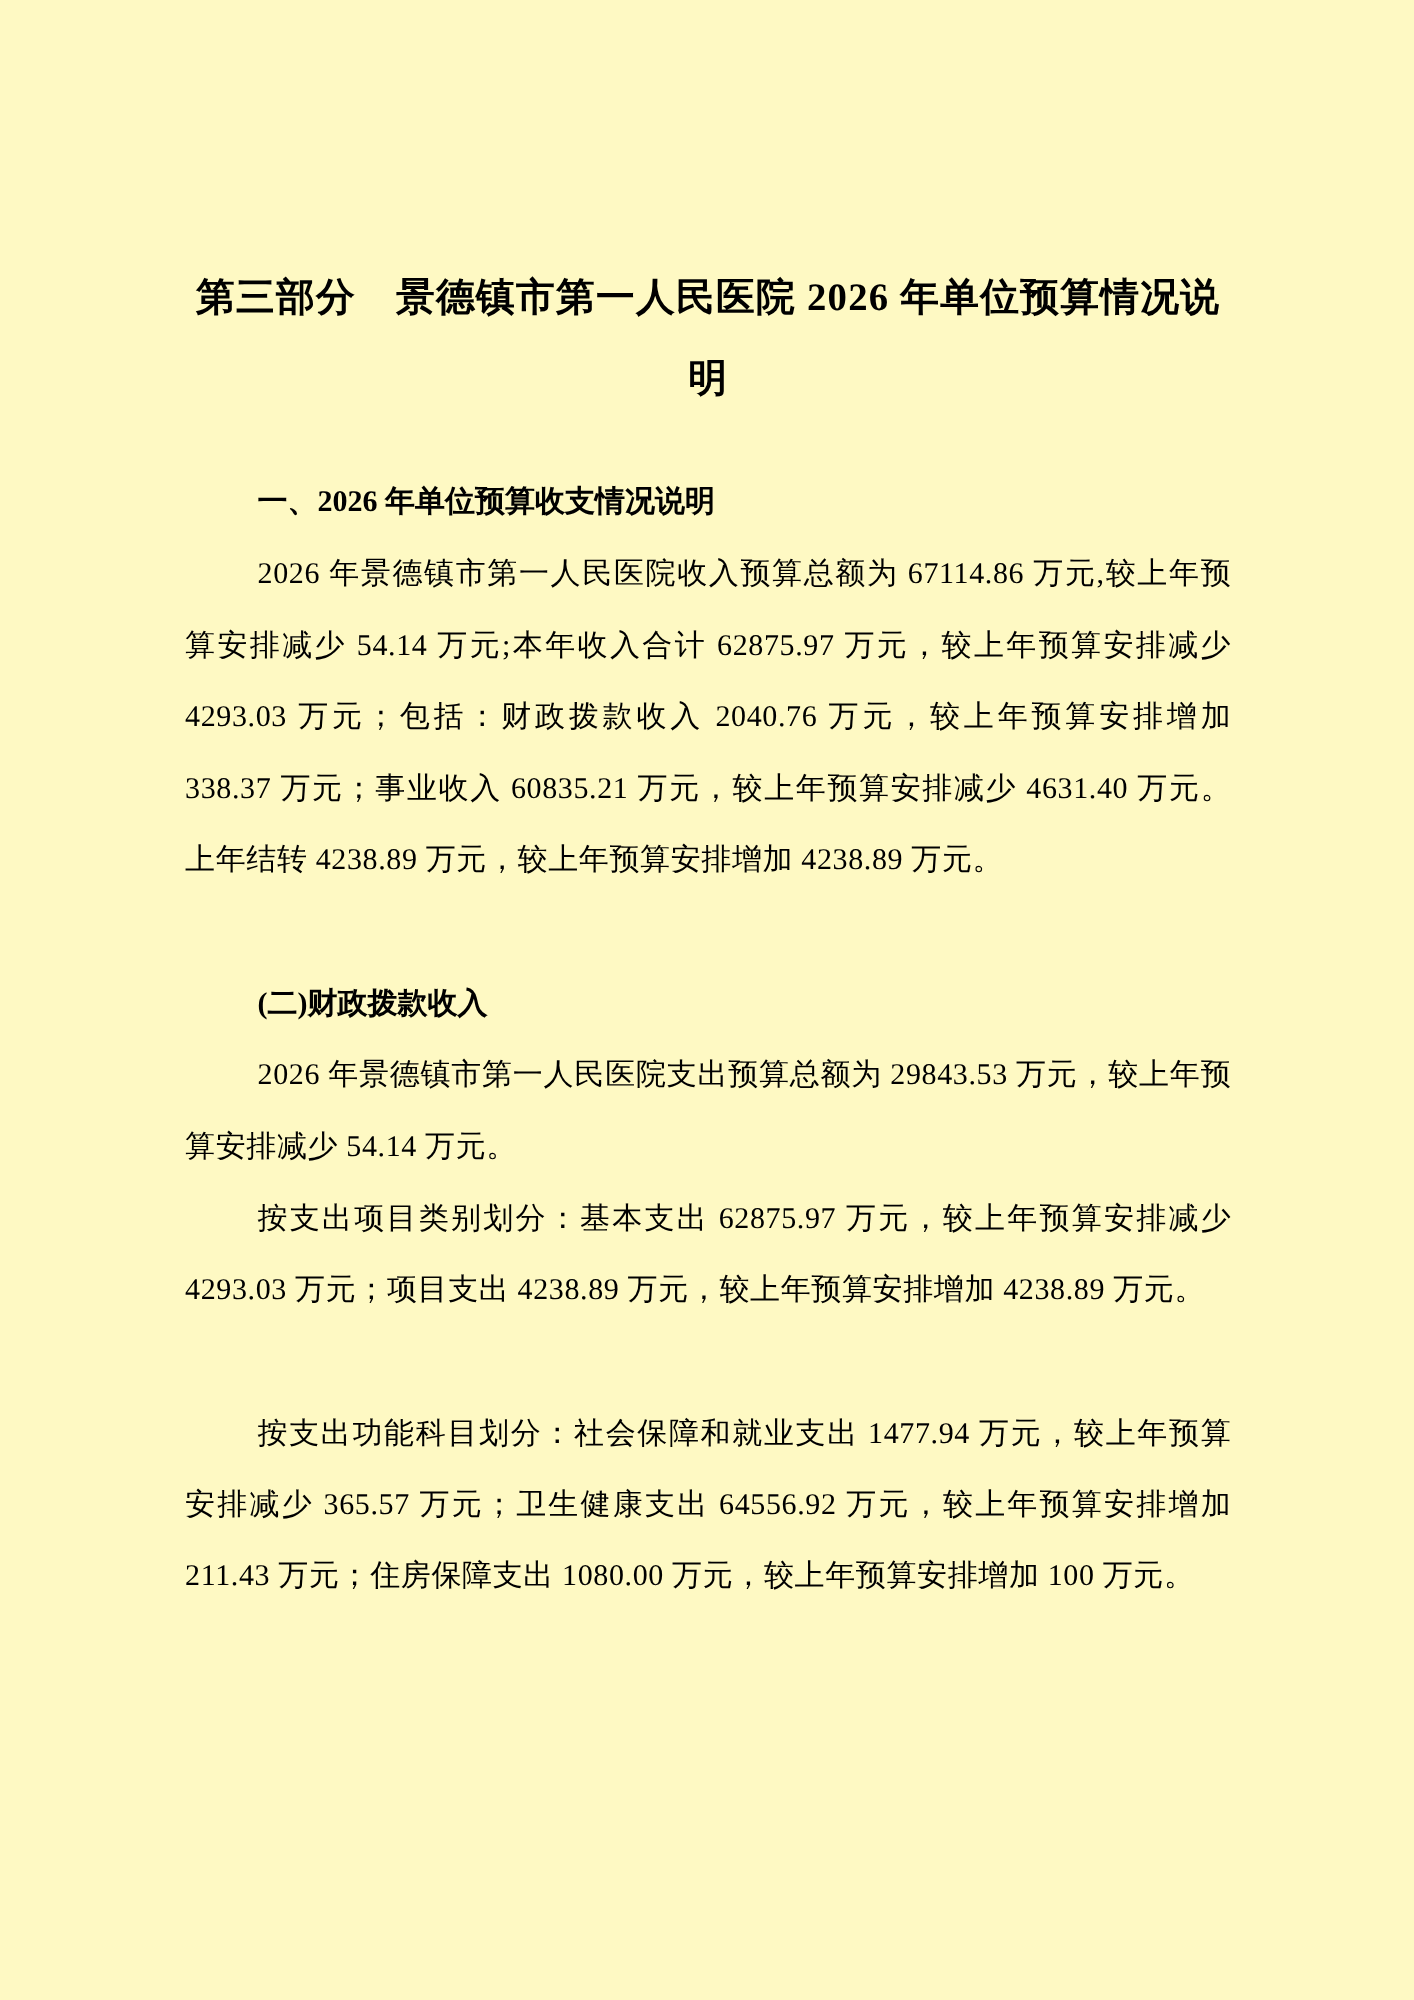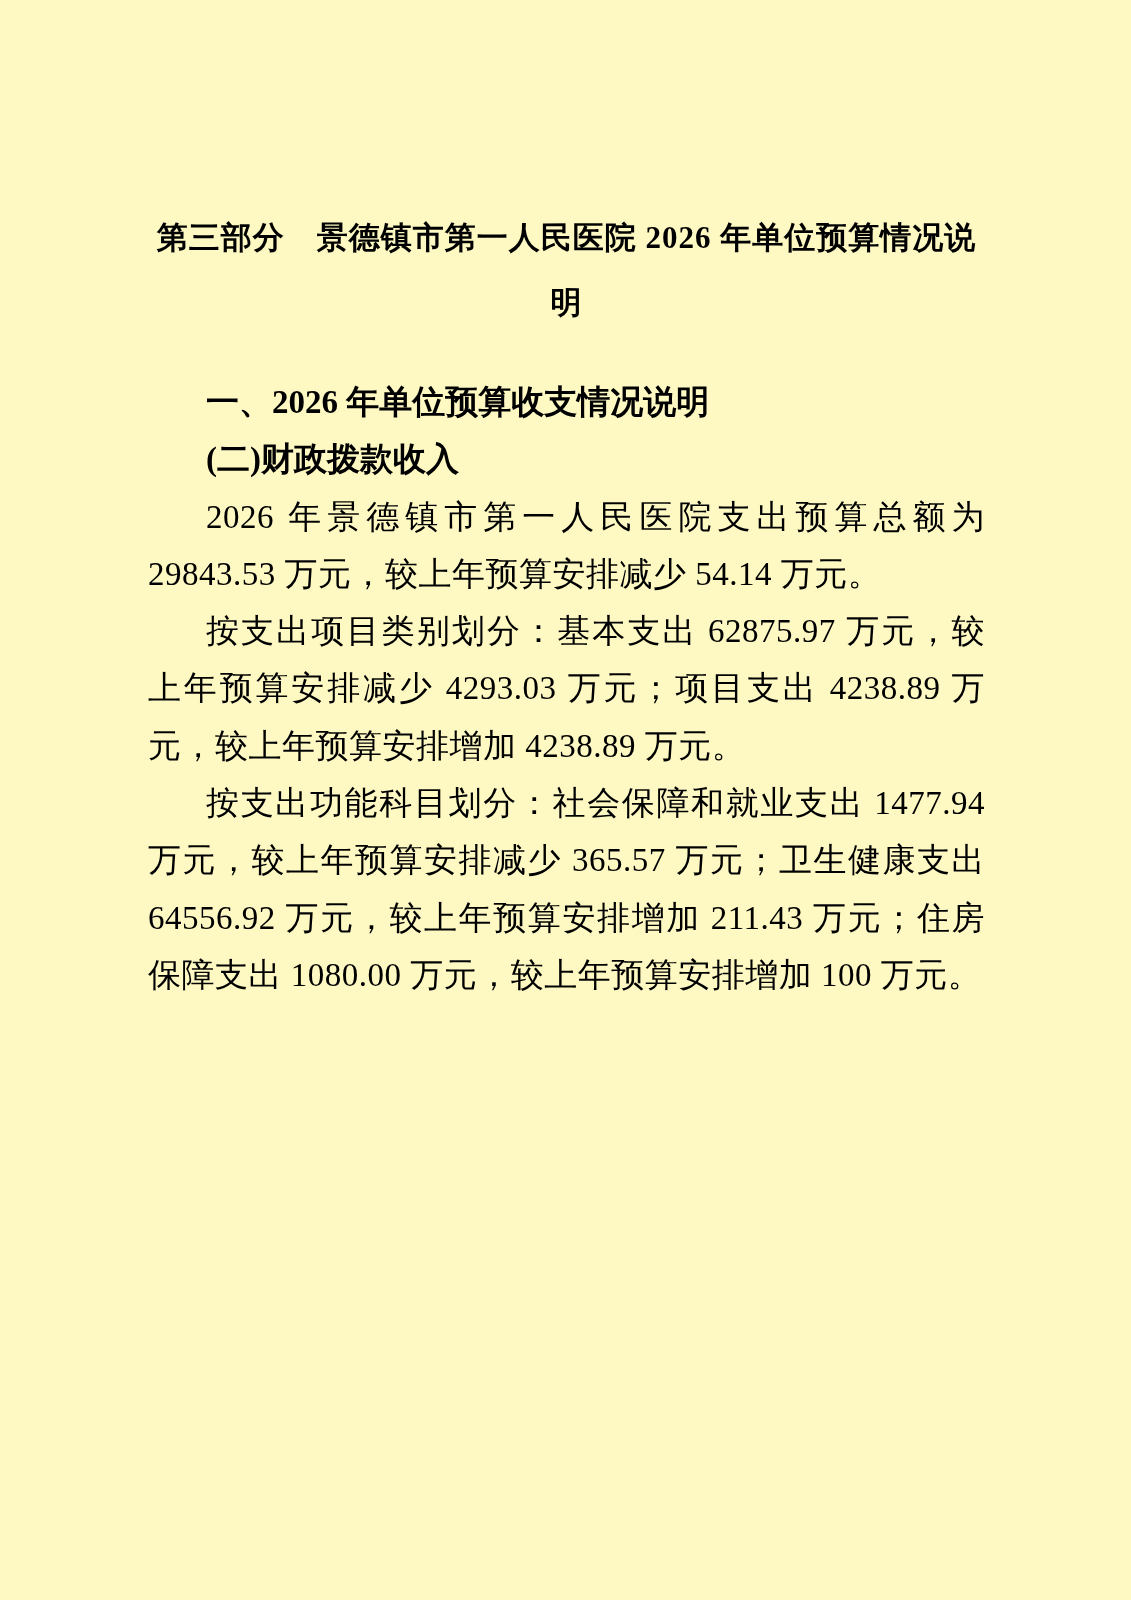--- a/index.html
+++ b/index.html
@@ -25,21 +25,21 @@
     font-weight: bold;
     font-size: 31px;
     line-height: 65px;
     letter-spacing: 1px;
   }
   .body-col {
     position: absolute;
     top: 374px;
     left: 148px;
     width: 837px;
-    font-size: 33px;
+    font-size: 24px;
     line-height: 57.3px;
   }
   .blk {
     overflow: hidden;
     margin: 0;
   }
   .heading {
     font-weight: bold;
     text-indent: 58px;
     text-align: left;
@@ -64,20 +64,21 @@
   <div class="doc-title">
     <div>第三部分　景德镇市第一人民医院 2026 年单位预算情况说</div>
     <div>明</div>
   </div>
 
   <div class="body-col">
 
     <div class="blk heading lines-1">一、2026 年单位预算收支情况说明</div>
 
 
+    <p class="blk para lines-6">2026 年景德镇市第一人民医院收入预算总额为 67114.86 万元,较上年预算安排减少 54.14 万元;本年收入合计 62875.97 万元，较上年预算安排减少 4293.03 万元；包括：财政拨款收入 2040.76 万元，较上年预算安排增加 338.37 万元；事业收入 60835.21 万元，较上年预算安排减少 4631.40 万元。上年结转 4238.89 万元，较上年预算安排增加 4238.89 万元。</p>
 
     <div class="blk heading lines-1">(二)财政拨款收入</div>
 
     <p class="blk para lines-2">2026 年景德镇市第一人民医院支出预算总额为 29843.53 万元，较上年预算安排减少 54.14 万元。</p>
 
     <p class="blk para lines-3">按支出项目类别划分：基本支出 62875.97 万元，较上年预算安排减少 4293.03 万元；项目支出 4238.89 万元，较上年预算安排增加 4238.89 万元。</p>
 
     <p class="blk para lines-4">按支出功能科目划分：社会保障和就业支出 1477.94 万元，较上年预算安排减少 365.57 万元；卫生健康支出 64556.92 万元，较上年预算安排增加 211.43 万元；住房保障支出 1080.00 万元，较上年预算安排增加 100 万元。</p>
 
   </div>

